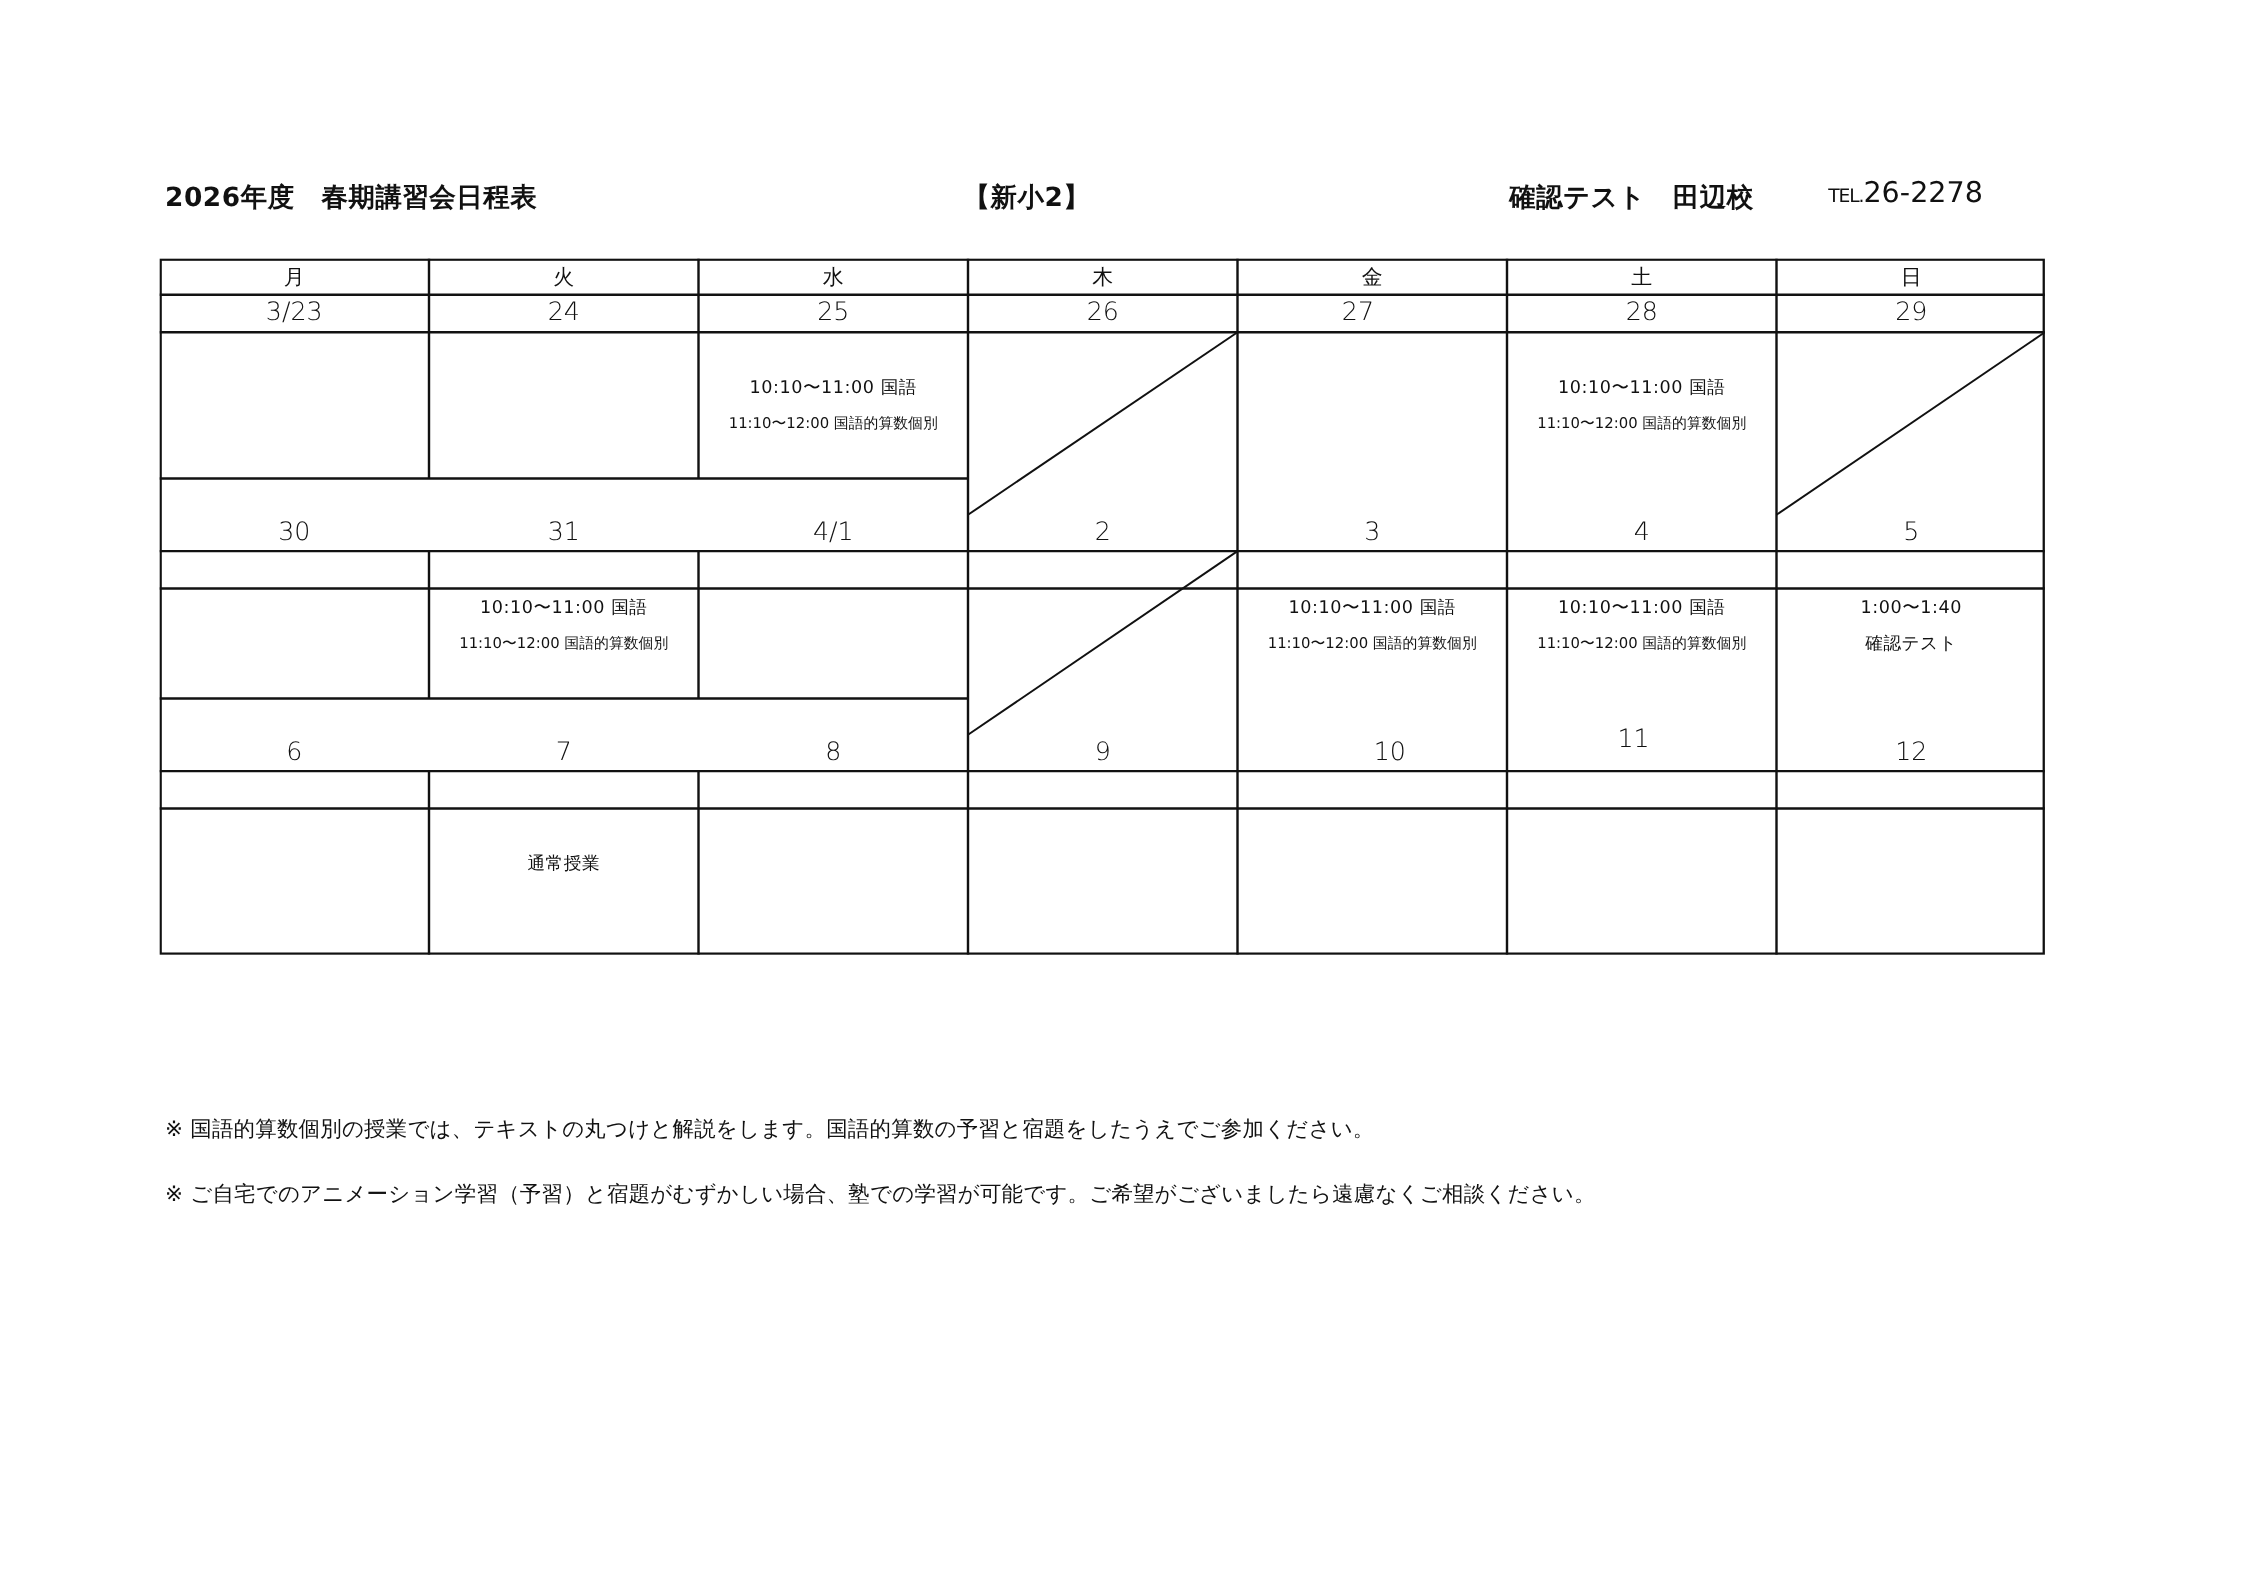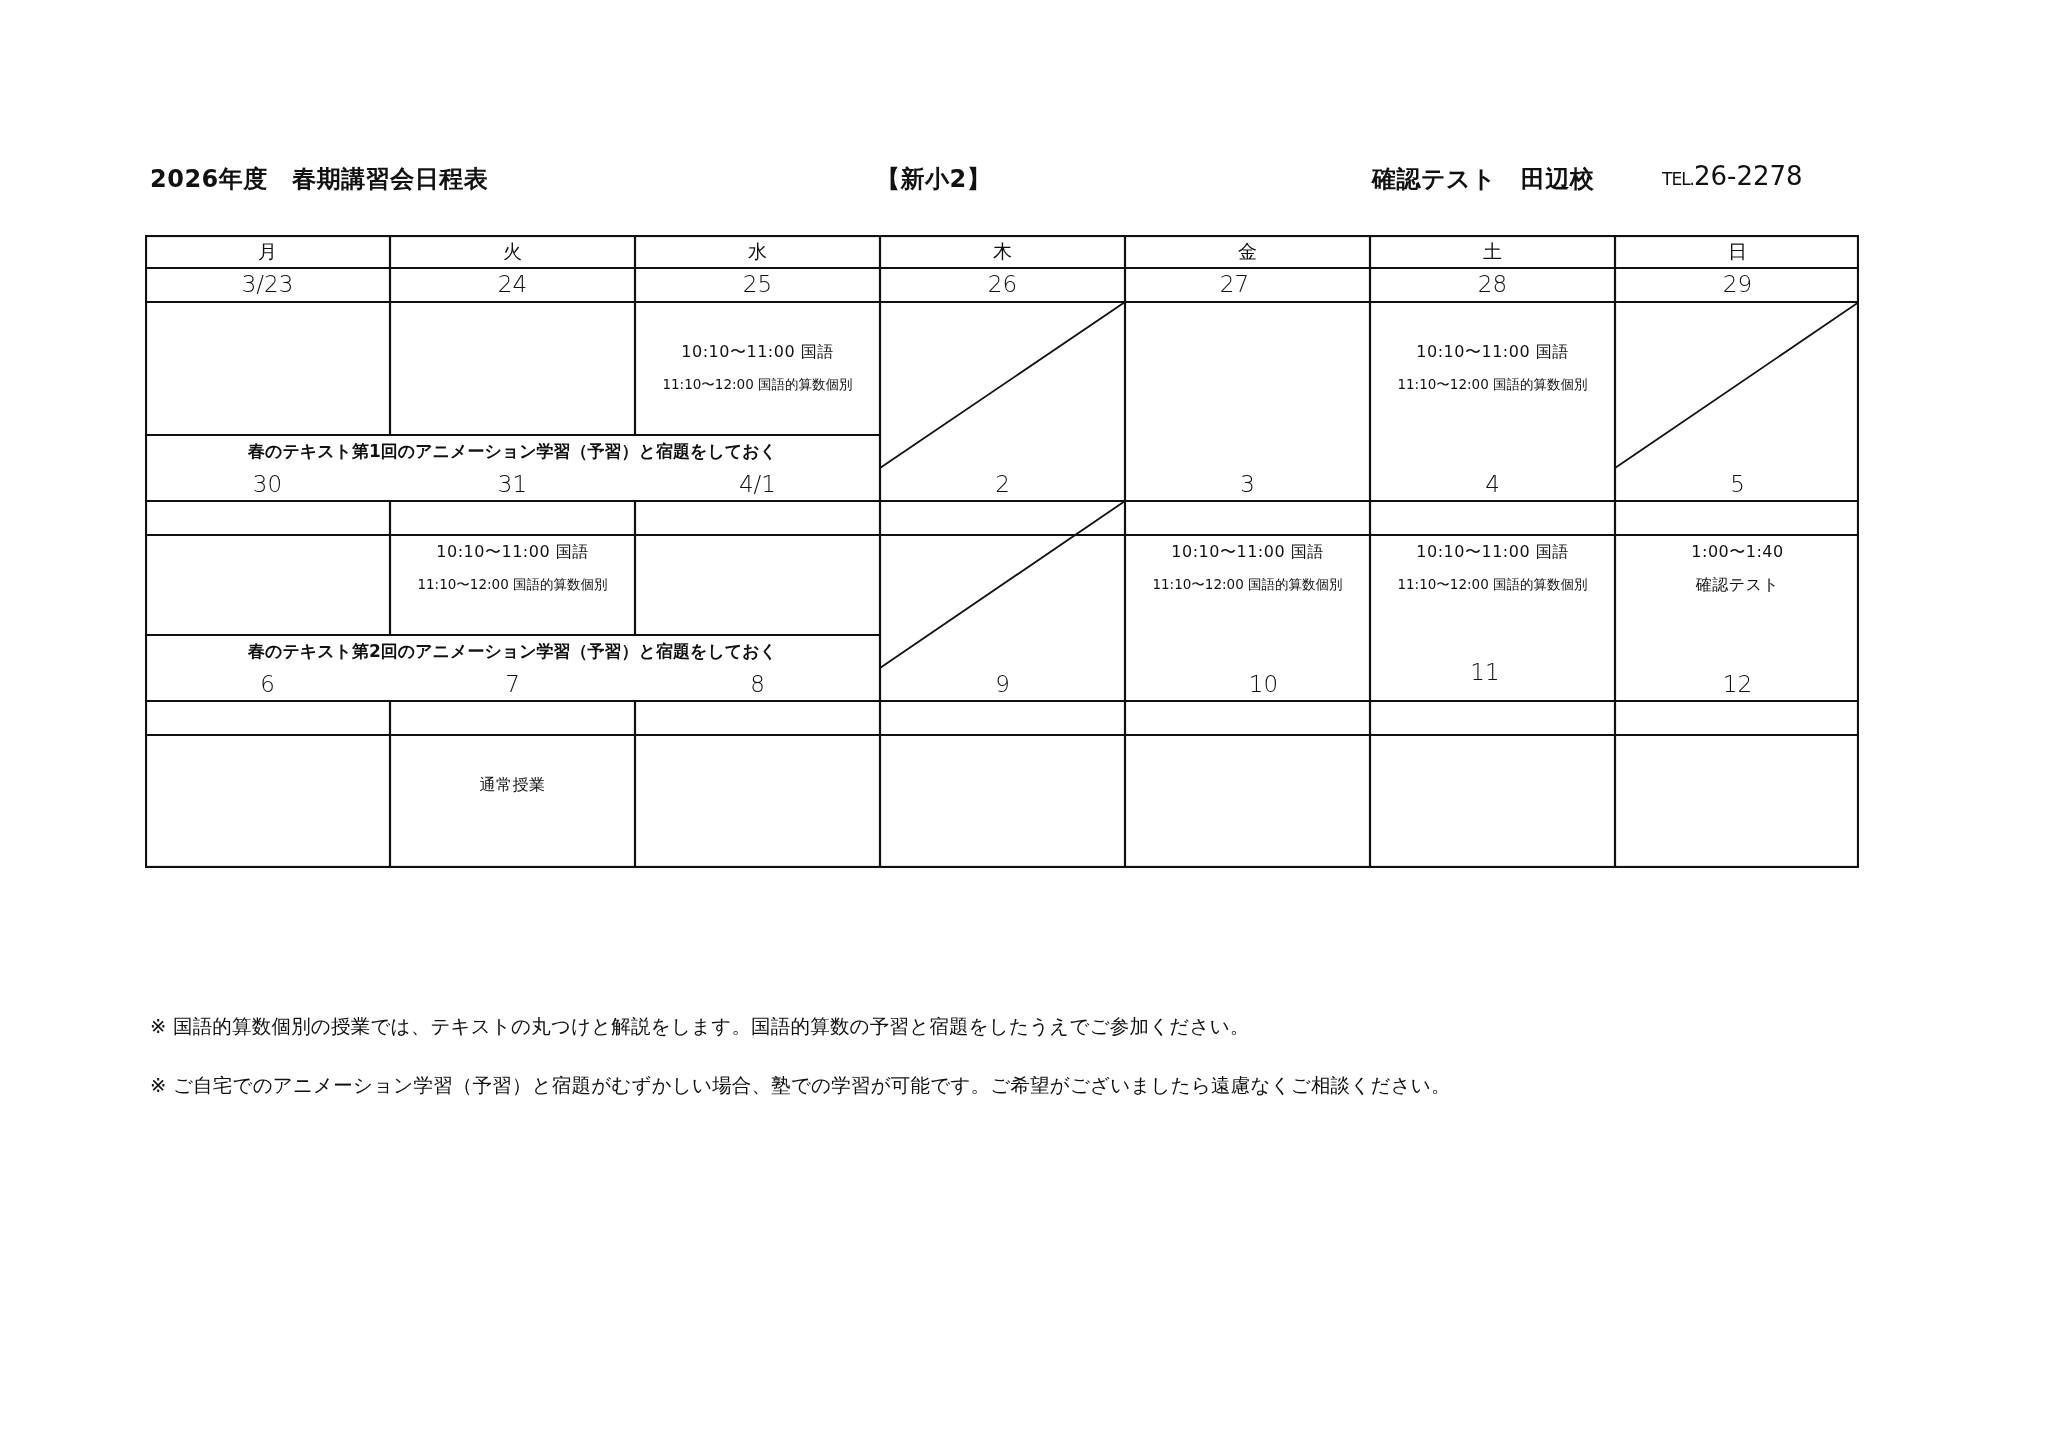--- a/index.html
+++ b/index.html
@@ -77,39 +77,37 @@
   <div class="cell-text date" style="left:490px; top:36px; width:245px;">25</div>
   <div class="cell-text date" style="left:735px; top:36px; width:245px;">26</div>
   <div class="cell-text date" style="left:980px; top:36px; width:219px;">27</div>
   <div class="cell-text date" style="left:1225px;top:36px; width:245px;">28</div>
   <div class="cell-text date" style="left:1470px;top:36px; width:245px;">29</div>
 
   <div class="cell-text l1" style="left:490px; top:107px; width:245px;">10:10〜11:00  国語</div>
   <div class="cell-text l2" style="left:490px; top:141px; width:245px;">11:10〜12:00  国語的算数個別</div>
   <div class="cell-text l1" style="left:1225px;top:107px; width:245px;">10:10〜11:00  国語</div>
   <div class="cell-text l2" style="left:1225px;top:141px; width:245px;">11:10〜12:00  国語的算数個別</div>
-  <div class="cell-text banner" style="left:0; top:205px; width:735px;">春のテキスト第1回のアニメーション学習（予習）と宿題をしておく</div>
 
   <div class="cell-text date" style="left:0;    top:236px; width:245px;">30</div>
   <div class="cell-text date" style="left:245px; top:236px; width:245px;">31</div>
   <div class="cell-text date" style="left:490px; top:236px; width:245px;">4/1</div>
   <div class="cell-text date" style="left:735px; top:236px; width:245px;">2</div>
   <div class="cell-text date" style="left:980px; top:236px; width:245px;">3</div>
   <div class="cell-text date" style="left:1225px;top:236px; width:245px;">4</div>
   <div class="cell-text date" style="left:1470px;top:236px; width:245px;">5</div>
 
   <div class="cell-text l1" style="left:245px; top:307px; width:245px;">10:10〜11:00  国語</div>
   <div class="cell-text l2" style="left:245px; top:341px; width:245px;">11:10〜12:00  国語的算数個別</div>
   <div class="cell-text l1" style="left:980px; top:307px; width:245px;">10:10〜11:00  国語</div>
   <div class="cell-text l2" style="left:980px; top:341px; width:245px;">11:10〜12:00  国語的算数個別</div>
   <div class="cell-text l1" style="left:1225px;top:307px; width:245px;">10:10〜11:00  国語</div>
   <div class="cell-text l2" style="left:1225px;top:341px; width:245px;">11:10〜12:00  国語的算数個別</div>
   <div class="cell-text l1" style="left:1470px;top:307px; width:245px;">1:00〜1:40</div>
   <div class="cell-text l1" style="left:1470px;top:340px; width:245px;">確認テスト</div>
-  <div class="cell-text banner" style="left:0; top:405px; width:735px;">春のテキスト第2回のアニメーション学習（予習）と宿題をしておく</div>
 
   <div class="cell-text date" style="left:0;    top:436px; width:245px;">6</div>
   <div class="cell-text date" style="left:245px; top:436px; width:245px;">7</div>
   <div class="cell-text date" style="left:490px; top:436px; width:245px;">8</div>
   <div class="cell-text date" style="left:735px; top:436px; width:245px;">9</div>
   <div class="cell-text date" style="left:980px; top:436px; width:245px;padding-left:16px;">10</div>
   <div class="cell-text date" style="left:1225px;top:424px; width:230px;">11</div>
   <div class="cell-text date" style="left:1470px;top:436px; width:245px;">12</div>
 
   <div class="cell-text l1" style="left:245px; top:540px; width:245px;">通常授業</div>

